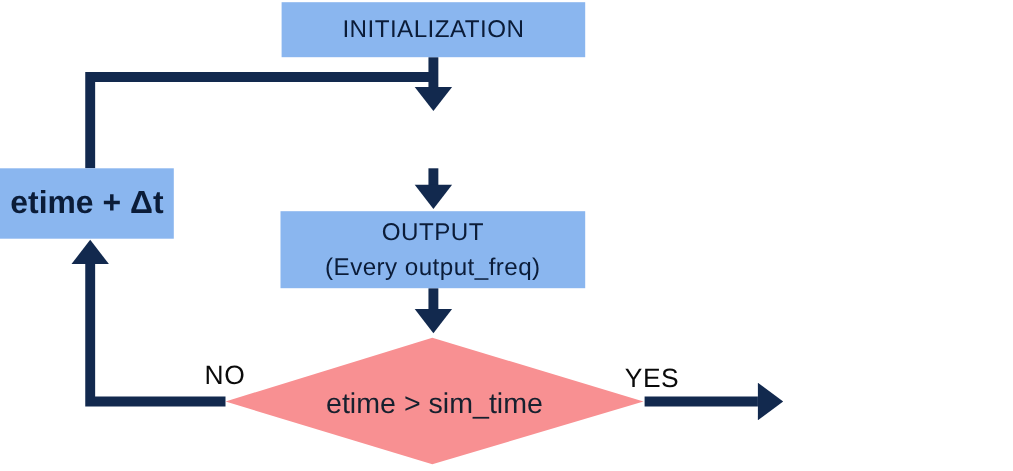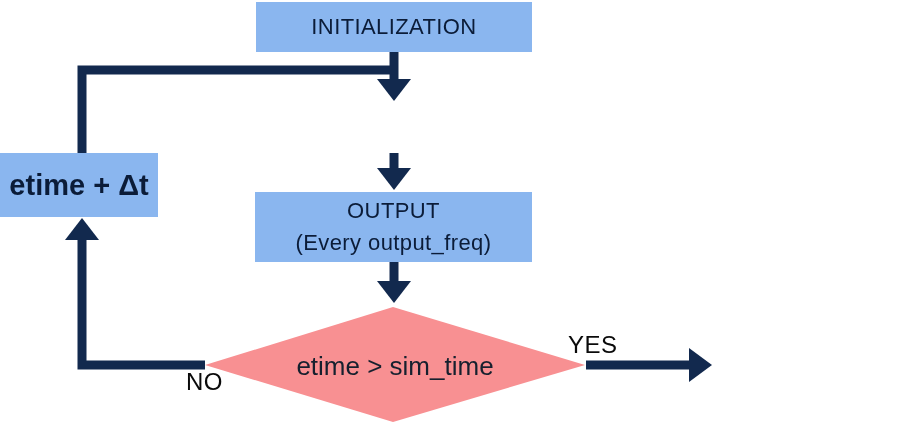--- a/index.html
+++ b/index.html
@@ -113,17 +113,17 @@
   </div>
 
   <div class="box light-box" style="left:255px; top:192px; width:277px; height:70px; line-height:1.45;">
     <span>OUTPUT</span>
     <span>(Every output_freq)</span>
   </div>
 
   <div class="diamond-label" style="left:275px; top:351px; width:240px;">etime &gt; sim_time</div>
 
 
-  <div class="edge-label" style="left:186px; top:328px;margin-top:40px;">NO</div>
+  <div class="edge-label" style="left:186px; top:328px;">NO</div>
 
   <div class="edge-label" style="left:568px; top:331px;">YES</div>
 
 </div>
 
 </body></html>

